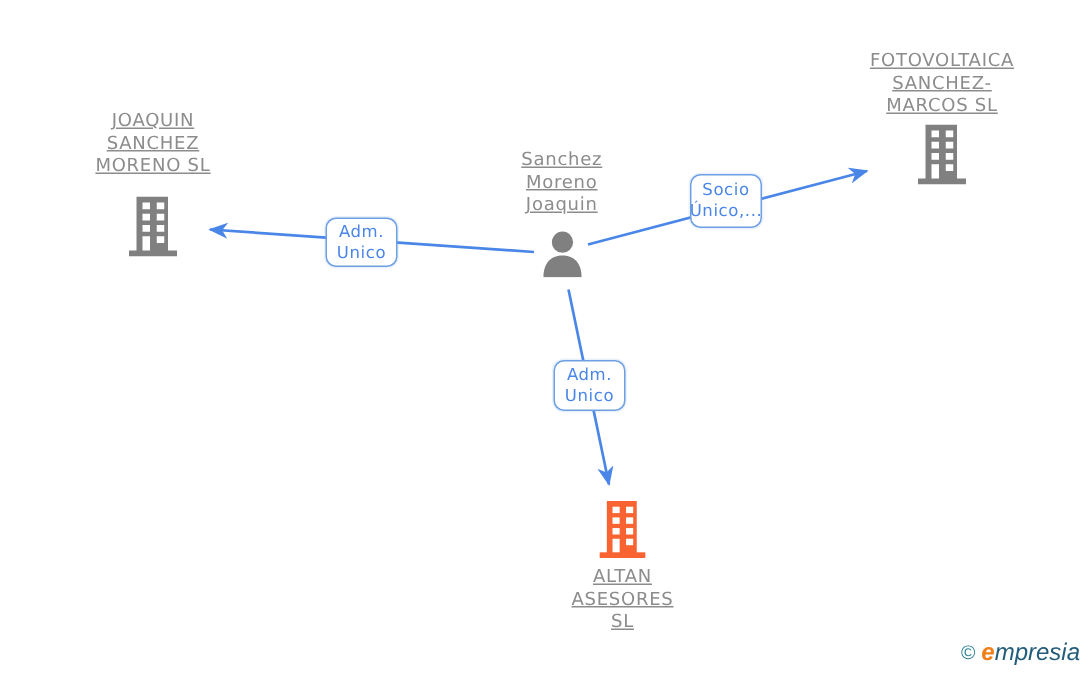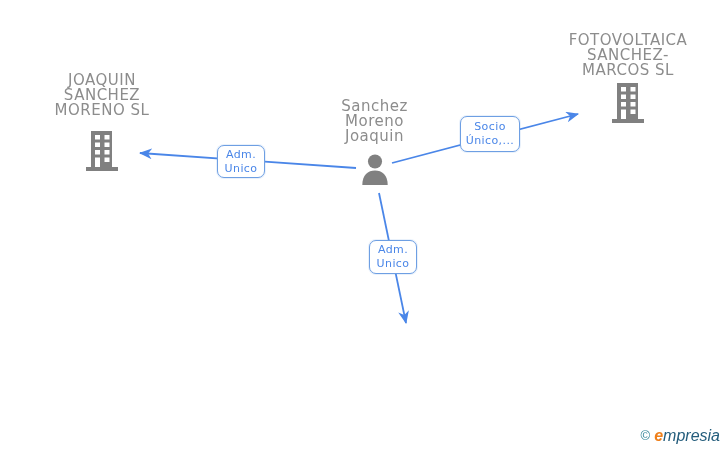--- a/index.html
+++ b/index.html
@@ -5,22 +5,22 @@
   html,body{margin:0;padding:0;background:#fff;}
   .canvas{
     position:relative;width:728px;height:450px;background:#fff;overflow:hidden;
     font-family:"DejaVu Sans","Liberation Sans",sans-serif;
   }
   .edges{position:absolute;left:0;top:0;width:728px;height:450px;}
   .edges line{stroke:#4A86E8;stroke-width:1.8;fill:none;}
 
   .node{position:absolute;text-align:center;cursor:pointer;}
   .node-label{
-    display:block;font-size:15px;line-height:15px;letter-spacing:.5px;
-    color:#8C8C8C;white-space:pre-line;
+    display:block;font-size:12px;line-height:15px;letter-spacing:.5px;
+    color:#8C8C8C;white-space:pre-line;text-decoration:underline;
   }
   .icon{display:block;margin:0 auto;}
   .icon.gray{color:#808080;}
   .icon.orange{color:#F96332;}
 
   .node-top-left{left:32px;top:73px;width:140px;}
   .node-top-left .icon{width:34px;height:40px;margin-top:13px;}
   .node-top-right{left:558px;top:33px;width:140px;}
   .node-top-right .icon{width:34px;height:40px;margin-top:5px;}
   .node-center{left:322px;top:99px;width:105px;}
@@ -33,21 +33,21 @@
     position:absolute;display:flex;align-items:center;justify-content:center;
     background:#fff;border:1.5px solid #6E9FE3;border-radius:7px;
     box-shadow:0 0 0 1px rgba(110,159,227,.15);
     color:#4A86E8;cursor:pointer;box-sizing:border-box;
   }
   .edge-label span{
     display:block;font-size:11px;line-height:14px;letter-spacing:.4px;
     text-align:center;white-space:pre-line;
   }
   .edge-label-left{left:217px;top:145px;width:48px;height:33px;}
-  .edge-label-right{left:460px;top:116px;width:60px;height:36px;}
+  .edge-label-right{left:460px;top:116px;width:48px;height:36px;}
   .edge-label-bottom{left:369px;top:240px;width:48px;height:34px;}
 
   .footer-logo{
     position:absolute;right:8px;bottom:5px;cursor:pointer;
     font-family:Liberation Sans, sans-serif;font-style:italic;font-size:16px;
     white-space:nowrap;
   }
   .footer-logo .copy{color:#2D8295;font-style:normal;font-size:13px;vertical-align:1px;margin-right:4px;}
   .footer-logo .brand-e{color:#EF7F1A;font-weight:bold;}
   .footer-logo .brand-rest{color:#245D7C;}
@@ -109,20 +109,28 @@
 
   <div class="node node-center">
     <span class="node-label">Sanchez
 Moreno
 Joaquin</span>
     <svg class="icon gray">
         <use href="#sym-person"></use>
       </svg>
   </div>
 
+  <div class="node node-bottom">
+    <svg class="icon orange">
+        <use href="#sym-building"></use>
+      </svg>
+    <span class="node-label">ALTAN
+ASESORES
+SL</span>
+  </div>
 
   <div class="edge-label edge-label-left">
     <span>Adm.
 Unico</span>
   </div>
   <div class="edge-label edge-label-right">
     <span>Socio
 Único,...</span>
   </div>
   <div class="edge-label edge-label-bottom">

